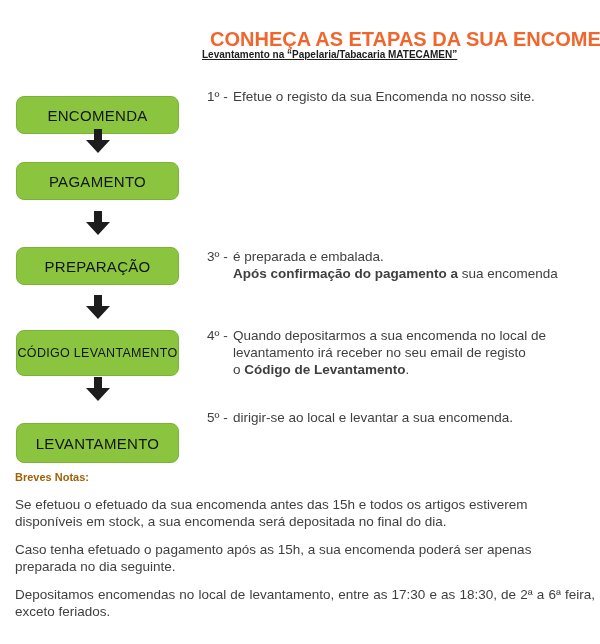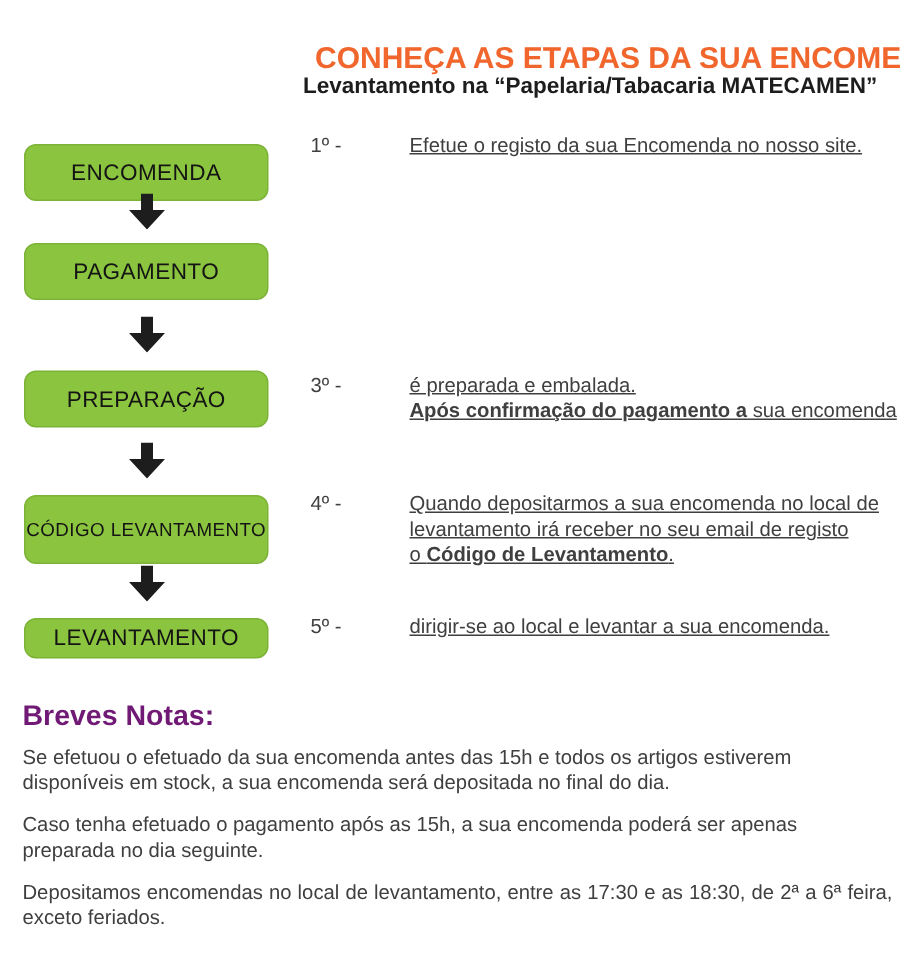--- a/index.html
+++ b/index.html
@@ -19,69 +19,70 @@
     overflow:hidden;
   }
   
   .title{
     position:absolute;left:210px;top:28px;
     font-size:20px;font-weight:bold;color:var(--orange);
     white-space:nowrap;
   }
   .subtitle{
     position:absolute;left:202px;top:49px;
-    font-size:15px;font-weight:bold;color:var(--ink);
+    font-size:10px;font-weight:bold;color:var(--ink);
     white-space:nowrap;
+    text-decoration:underline;
   }
   
   .flow-box{
     position:absolute;left:16px;width:163px;height:38px;
     background:var(--green);
     border:1px solid var(--green-border);
     border-radius:8px;
     display:flex;align-items:center;justify-content:center;
     font-size:15px;color:#141414;letter-spacing:.3px;
     white-space:nowrap;
   }
   .b1{top:96px}
   .b2{top:162px}
   .b3{top:247px}
   .b4{top:330px;height:46px;font-size:12.5px;}
-  .b5{top:412px;height:27px}
+  .b5{top:423px;height:40px}
   .arrow{
     position:absolute;left:86px;width:24px;height:24px;
     color:var(--ink);
   }
   .a1{top:129px}
   .a2{top:211px}
   .a3{top:295px}
   .a4{top:377px}
   .arrow svg{display:block}
   
   .step{
     position:absolute;left:207px;width:385px;
     display:flex;align-items:flex-start;
-    font-size:13.5px;line-height:17px;color:var(--text);gap:40px;
+    font-size:13.5px;line-height:17px;color:var(--text);
   }
   .step .num{flex:0 0 26px;white-space:nowrap;}
-  .step .ln{white-space:nowrap;text-decoration:underline;}
+  .step .ln{white-space:nowrap;}
   .step b{color:var(--text);}
   .s1{top:88px}
   .s2{top:163px}
   .s3{top:248px}
   .s4{top:327px}
   .s5{top:409px}
   
   .notes{
     position:absolute;left:15px;top:469px;width:580px;
     font-size:13.5px;line-height:17px;color:var(--text);
   }
   .notes .heading{
-    font-weight:bold;color:#701a75;
-    margin:0 0 10px 0;font-size:19px;
+    font-weight:bold;color:#a16207;
+    margin:0 0 10px 0;font-size:11px;
   }
   .notes p{margin:0 0 11px 0;}
   .notes p.justified{text-align:justify;}
 </style>
 </head>
 <body>
 
 <div class="page">
 
   <div class="title">CONHEÇA AS ETAPAS DA SUA ENCOMENDA</div>

